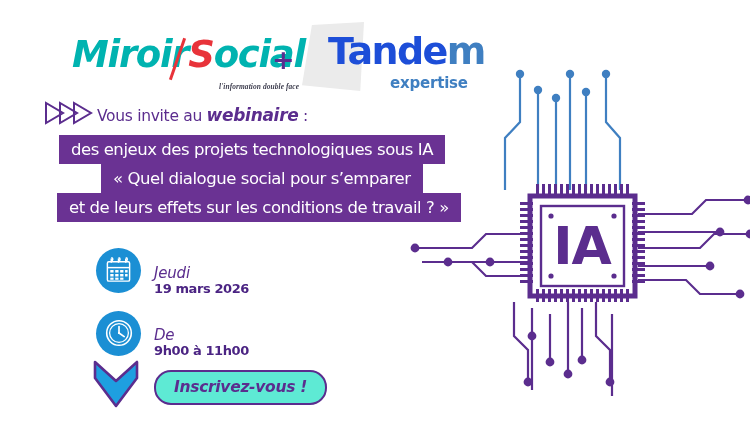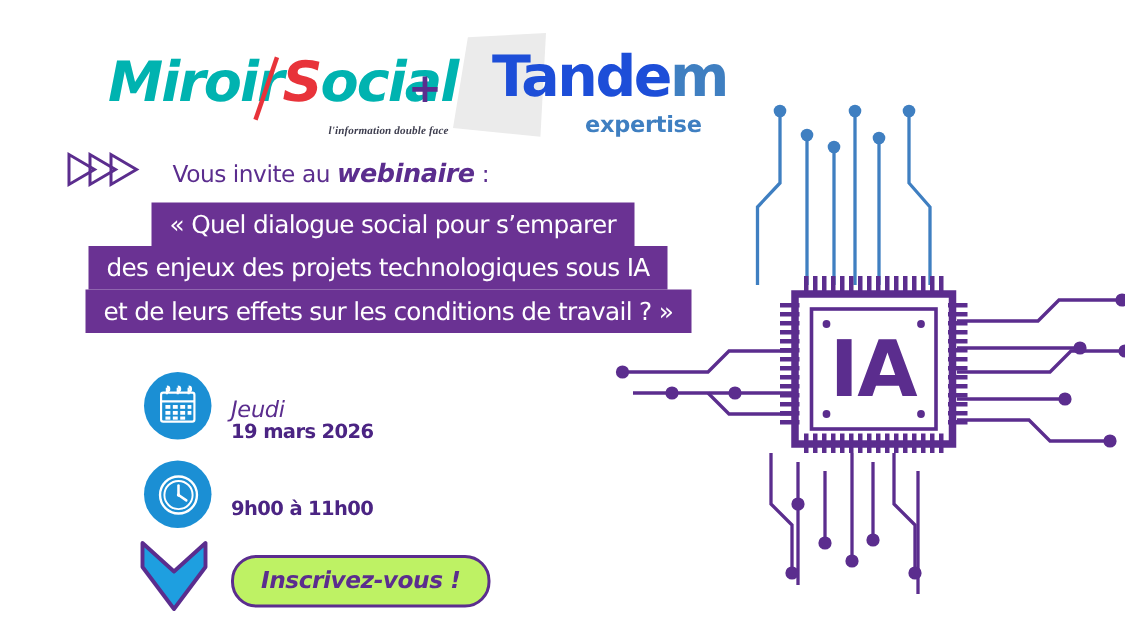--- a/index.html
+++ b/index.html
@@ -123,21 +123,21 @@
     white-space: nowrap;
   }
 
   
   .invite-row {
     position: absolute;
     left: 44px;
     top: 100px;
     display: flex;
     align-items: center;
-    gap: 21px;
+    gap: 3px;
   }
   .chevrons { display: block; }
   .invite-text {
     font-family: "DejaVu Sans", sans-serif;
     font-size: 15.5px;
     color: #5b2d8e;
     letter-spacing: -0.3px;
     white-space: nowrap;
   }
   .invite-text b {
@@ -225,21 +225,21 @@
     border: 2px solid #5b2d8e;
     border-radius: 17px;
     padding: 6px 18px 7px 18px;
     font-family: "DejaVu Sans", sans-serif;
     font-size: 15.5px;
     font-weight: bold;
     font-style: italic;
     color: #5b2d8e;
     letter-spacing: -0.3px;
     white-space: nowrap;
-    background: #bef264;
+    background: #5eead4;
     cursor: pointer;
   }
 
   
   .circuit {
     position: absolute;
     left: 410px;
     top: 30px;
     width: 345px;
     height: 390px;
@@ -279,22 +279,22 @@
       <svg width="50" height="26" viewBox="0 0 50 26">
         <polygon points="2,3 2,23 19,13" fill="none" stroke="#5b2d8e" stroke-width="2"></polygon>
         <polygon points="16,3 16,23 33,13" fill="none" stroke="#5b2d8e" stroke-width="2"></polygon>
         <polygon points="30,3 30,23 47,13" fill="none" stroke="#5b2d8e" stroke-width="2"></polygon>
       </svg>
     </span>
     <span class="invite-text"><span>Vous invite au </span><b>webinaire</b><span> :</span></span>
   </div>
 
   <div class="quote">
+    <span class="quote-line q2">des enjeux des projets technologiques sous IA</span>
     <span class="quote-line q1">« Quel dialogue social pour s’emparer</span>
-    <span class="quote-line q2">des enjeux des projets technologiques sous IA</span>
     <span class="quote-line q3">et de leurs effets sur les conditions de travail ? »</span>
   </div>
 
   <div class="info-block">
 
     <div class="info-row">
       <div class="icon-circle">
         <svg width="29" height="29" viewBox="0 0 30 30">
           <g fill="none" stroke="#ffffff" stroke-width="1.5">
             <rect x="3.5" y="6" width="23" height="20" rx="1.5"></rect>
@@ -333,20 +333,21 @@
       <div class="icon-circle">
         <svg width="30" height="30" viewBox="0 0 30 30">
           <circle cx="15" cy="15" r="12.3" fill="none" stroke="#ffffff" stroke-width="1.6"></circle>
           <circle cx="15" cy="15" r="9.4" fill="none" stroke="#ffffff" stroke-width="1.3"></circle>
           <line x1="15" y1="15" x2="15" y2="8.6" stroke="#ffffff" stroke-width="1.7" stroke-linecap="round"></line>
           <line x1="15" y1="15" x2="20.2" y2="18.6" stroke="#ffffff" stroke-width="1.7" stroke-linecap="round"></line>
           <circle cx="15" cy="15" r="1.1" fill="#ffffff"></circle>
         </svg>
       </div>
       <div class="info-text">
+        <span class="info-small">De</span>
         <span class="info-big">9h00 à 11h00</span>
       </div>
     </div>
   </div>
 
   <div class="cta-row">
     <span>
       <svg width="52" height="58" viewBox="0 0 52 58">
         <polygon points="5,6 26,25 47,6 47,22 26,50 5,22" fill="#1e9fe0" stroke="#5b2d8e" stroke-width="2.6" stroke-linejoin="round"></polygon>
       </svg>

